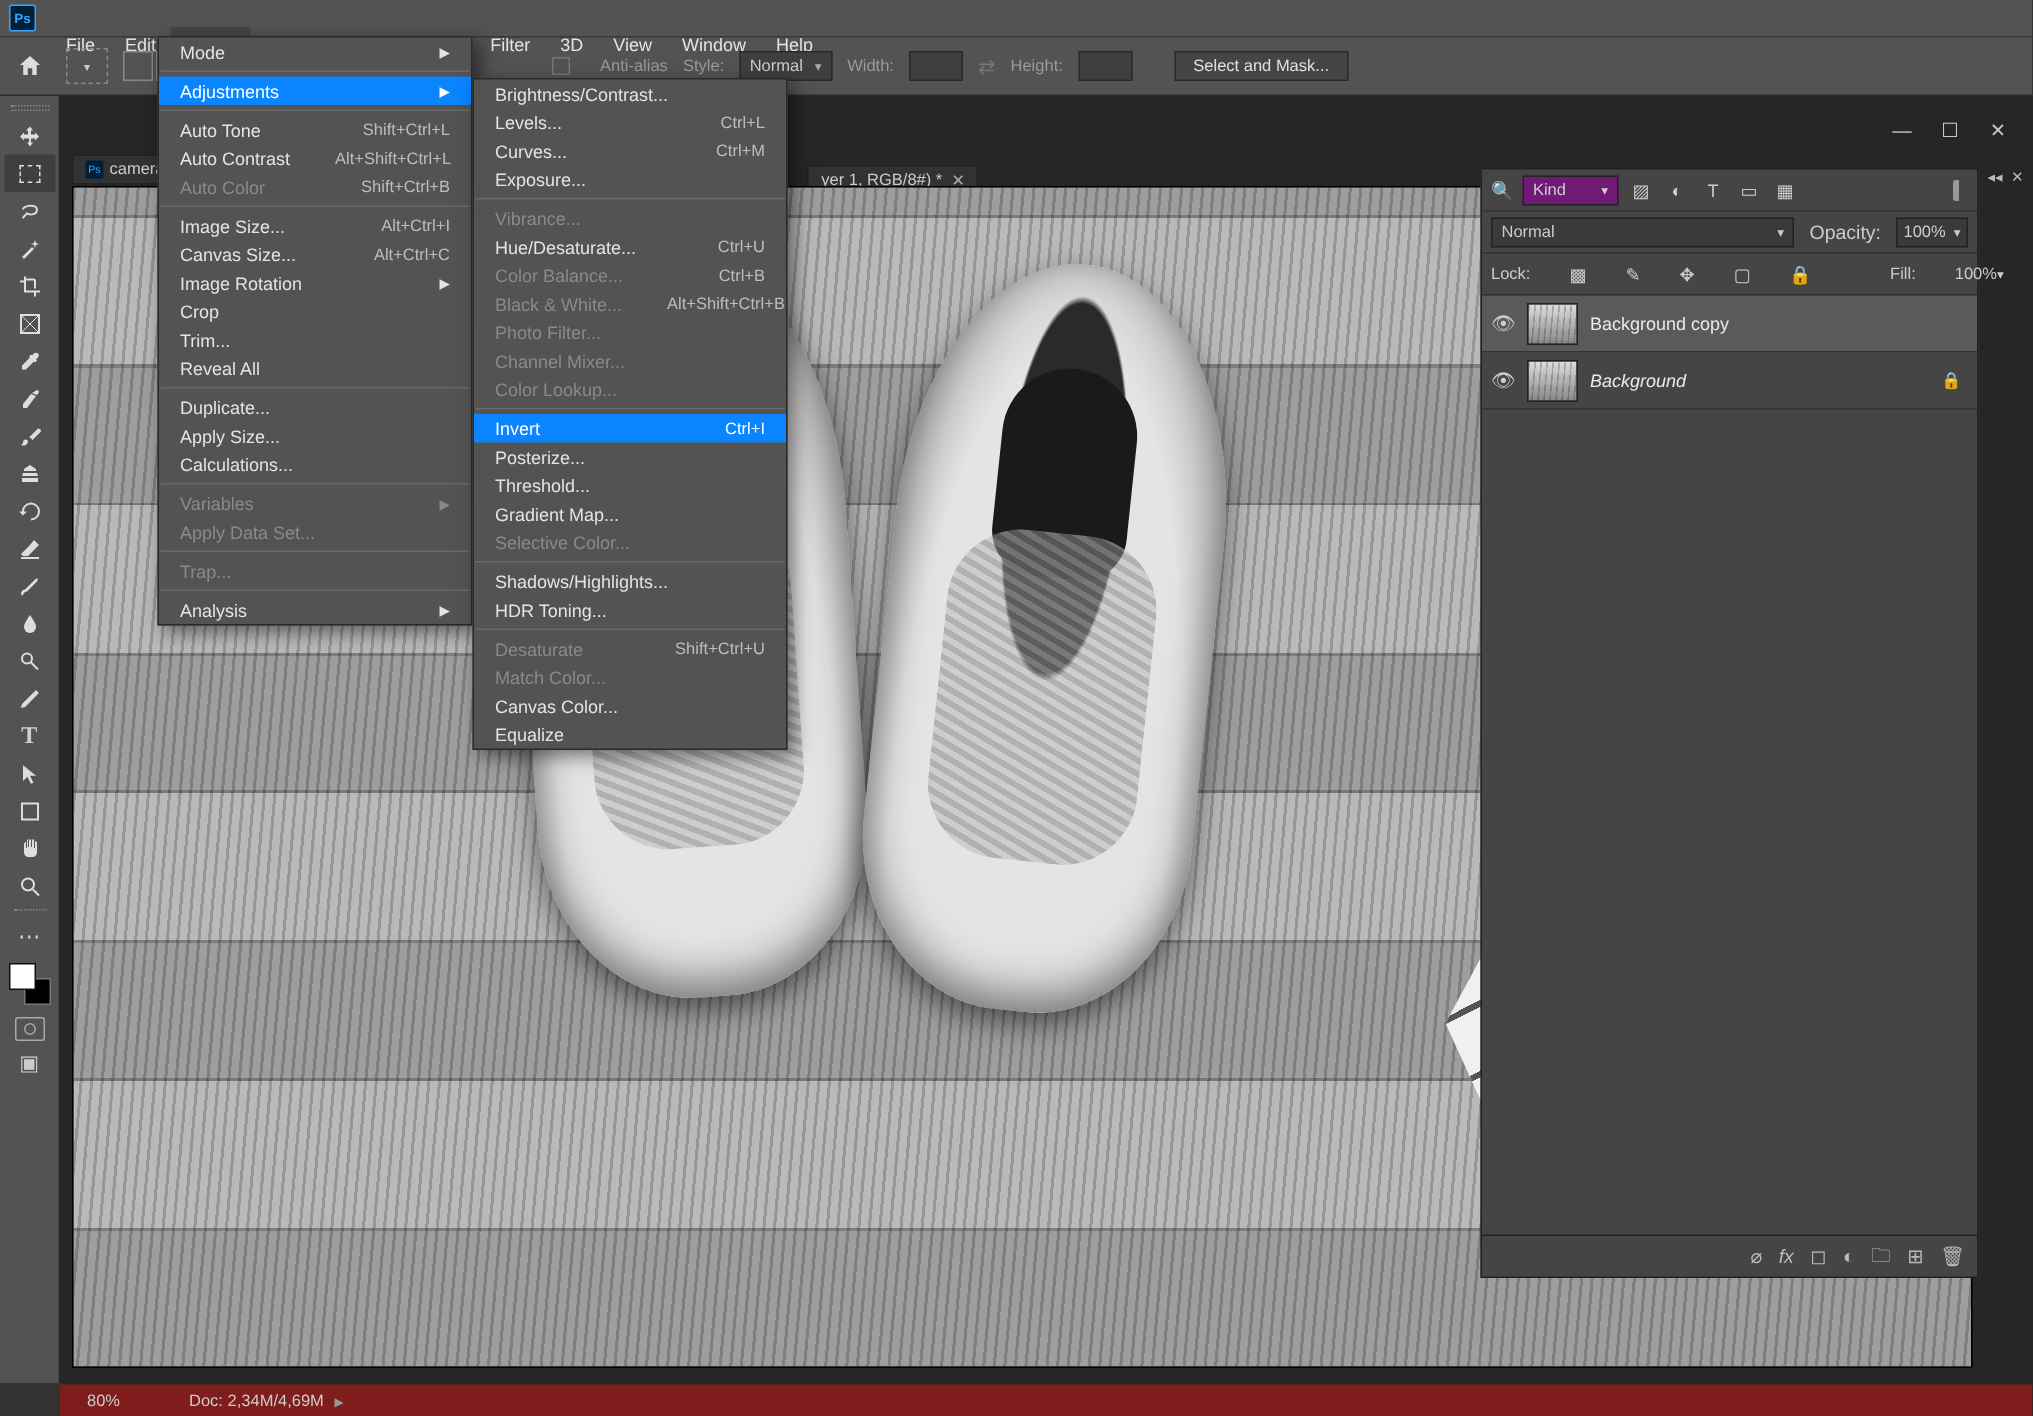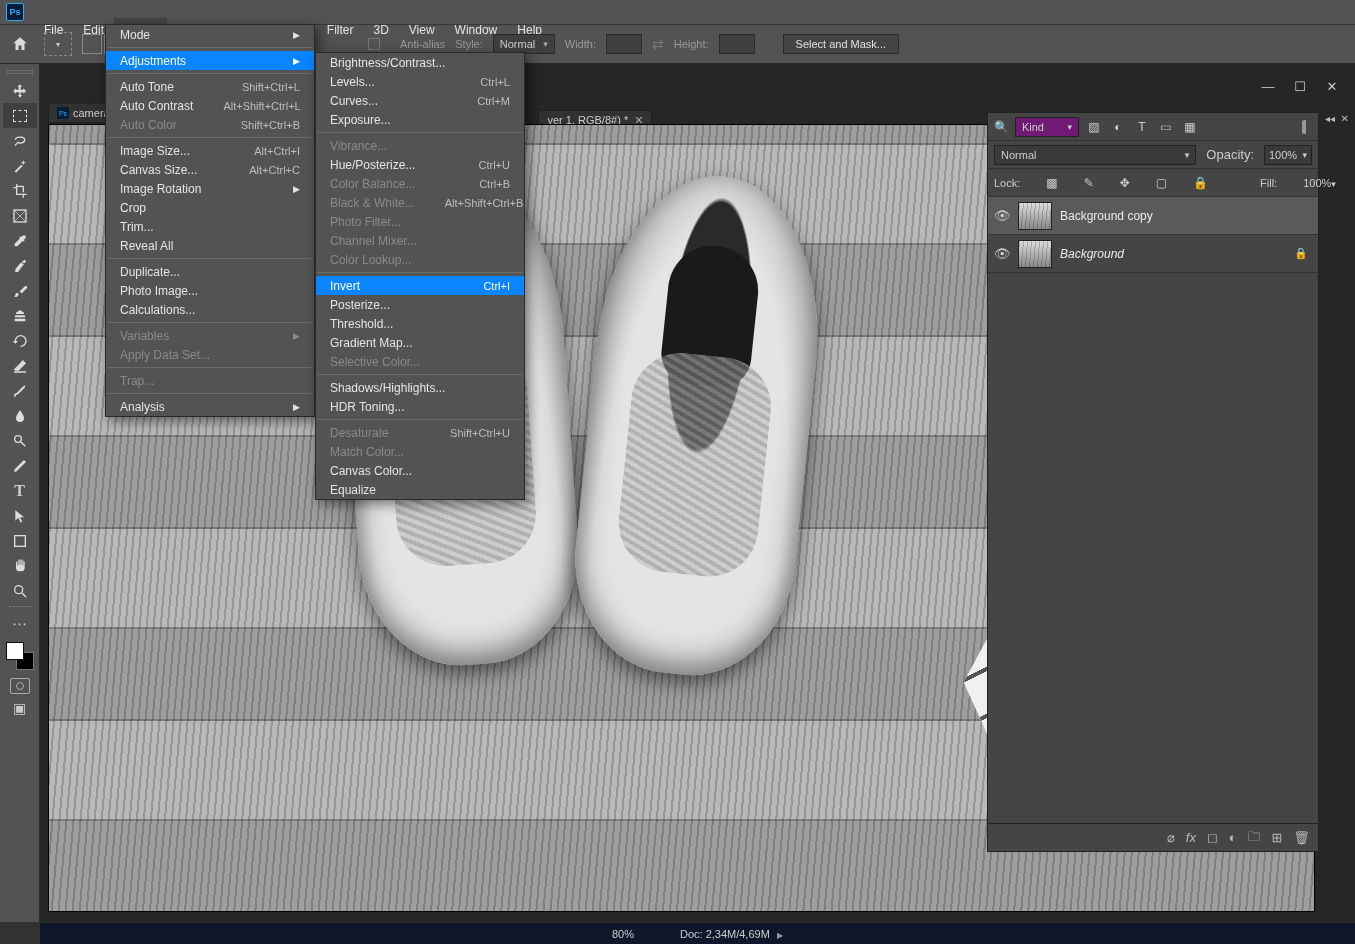--- a/index.html
+++ b/index.html
@@ -122,21 +122,21 @@
     repeating-linear-gradient(95deg, rgba(0,0,0,.2) 0 1px, transparent 1px 4px),
     linear-gradient(#ddd,#888);
   border: 1px solid #222; filter: grayscale(1); }
 .panels .layer .name { font-size: 12px; color: #eaeaea; }
 .panels .layer .name.italic { font-style: italic; }
 .panels .layer .lock { margin-left: auto; color: #bbb; font-size: 11px; padding-right: 4px; }
 .panels .bottom { height: 28px; border-top: 1px solid #222; display: flex; align-items: center; justify-content: flex-end; gap: 11px; padding: 0 8px; }
 .panels .bottom .bi { color: #bbb; font-size: 13px; }
 
 
-.status { position: absolute; left: 40px; right: 0; bottom: 0; height: 22px; background: #0f172a; border-top: 1px solid #2a2a2a; display: flex; align-items: center; gap: 18px; padding: 0 18px; font-size: 11px; color: #ccc; justify-content: center; }
+.status { position: absolute; left: 40px; right: 0; bottom: 0; height: 22px; background: #7f1d1d; border-top: 1px solid #2a2a2a; display: flex; align-items: center; gap: 18px; padding: 0 18px; font-size: 11px; color: #ccc; }
 .status .zoom { width: 50px; }
 .status .docsize .arr { font-size: 8px; margin-left: 4px; color: #999; }
 
 svg { display: block; }
 </style>
 </head>
 <body>
 
 <div class="menubar">
   <div class="ps-logo">Ps</div>
@@ -442,21 +442,21 @@
       <span>Trim...</span>
     </div>
   <div class="row">
       <span>Reveal All</span>
     </div>
   <div class="sep"></div>
   <div class="row">
       <span>Duplicate...</span>
     </div>
   <div class="row">
-      <span>Photo Image...</span>
+      <span>Apply Size...</span>
     </div>
   <div class="row">
       <span>Calculations...</span>
     </div>
   <div class="sep"></div>
   <div class="row disabled">
       <span>Variables</span>
       <span class="arrow">▶</span>
     </div>
   <div class="row disabled">
@@ -486,21 +486,21 @@
       <span class="shortcut">Ctrl+M</span>
     </div>
   <div class="row">
       <span>Exposure...</span>
     </div>
   <div class="sep"></div>
   <div class="row disabled">
       <span>Vibrance...</span>
     </div>
   <div class="row">
-      <span>Hue/Posterize...</span>
+      <span>Hue/Desaturate...</span>
       <span class="shortcut">Ctrl+U</span>
     </div>
   <div class="row disabled">
       <span>Color Balance...</span>
       <span class="shortcut">Ctrl+B</span>
     </div>
   <div class="row disabled">
       <span>Black &amp; White...</span>
       <span class="shortcut">Alt+Shift+Ctrl+B</span>
     </div>

